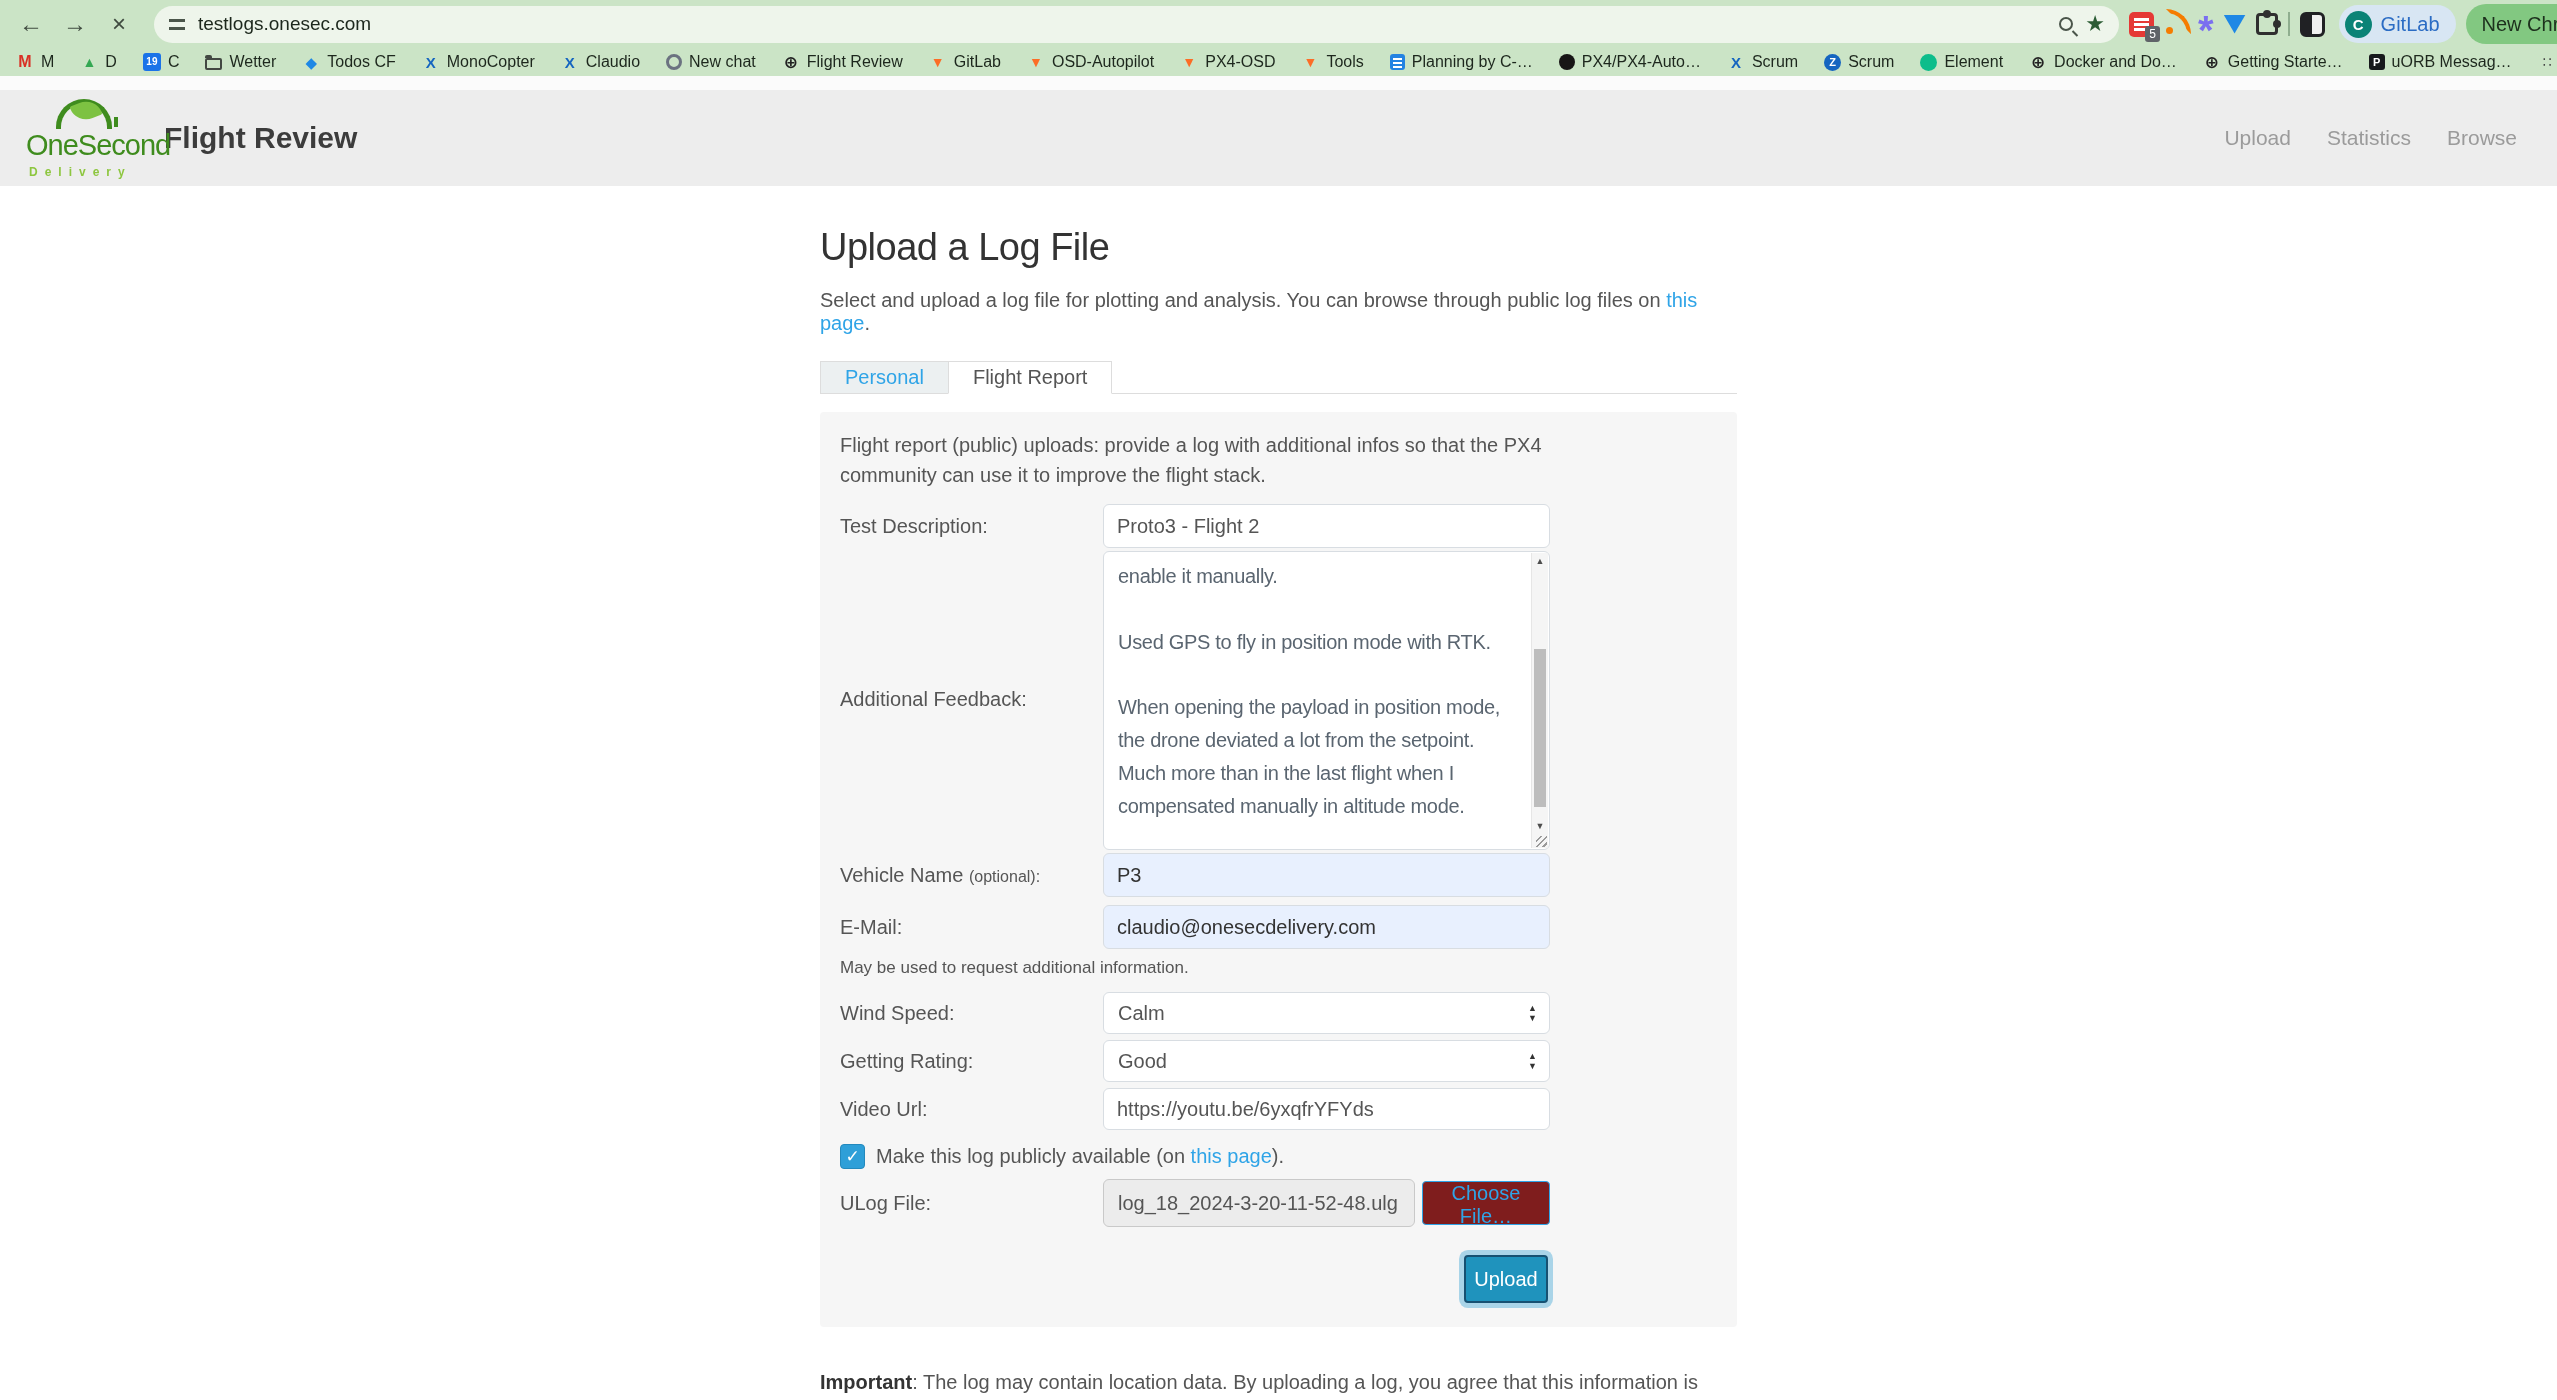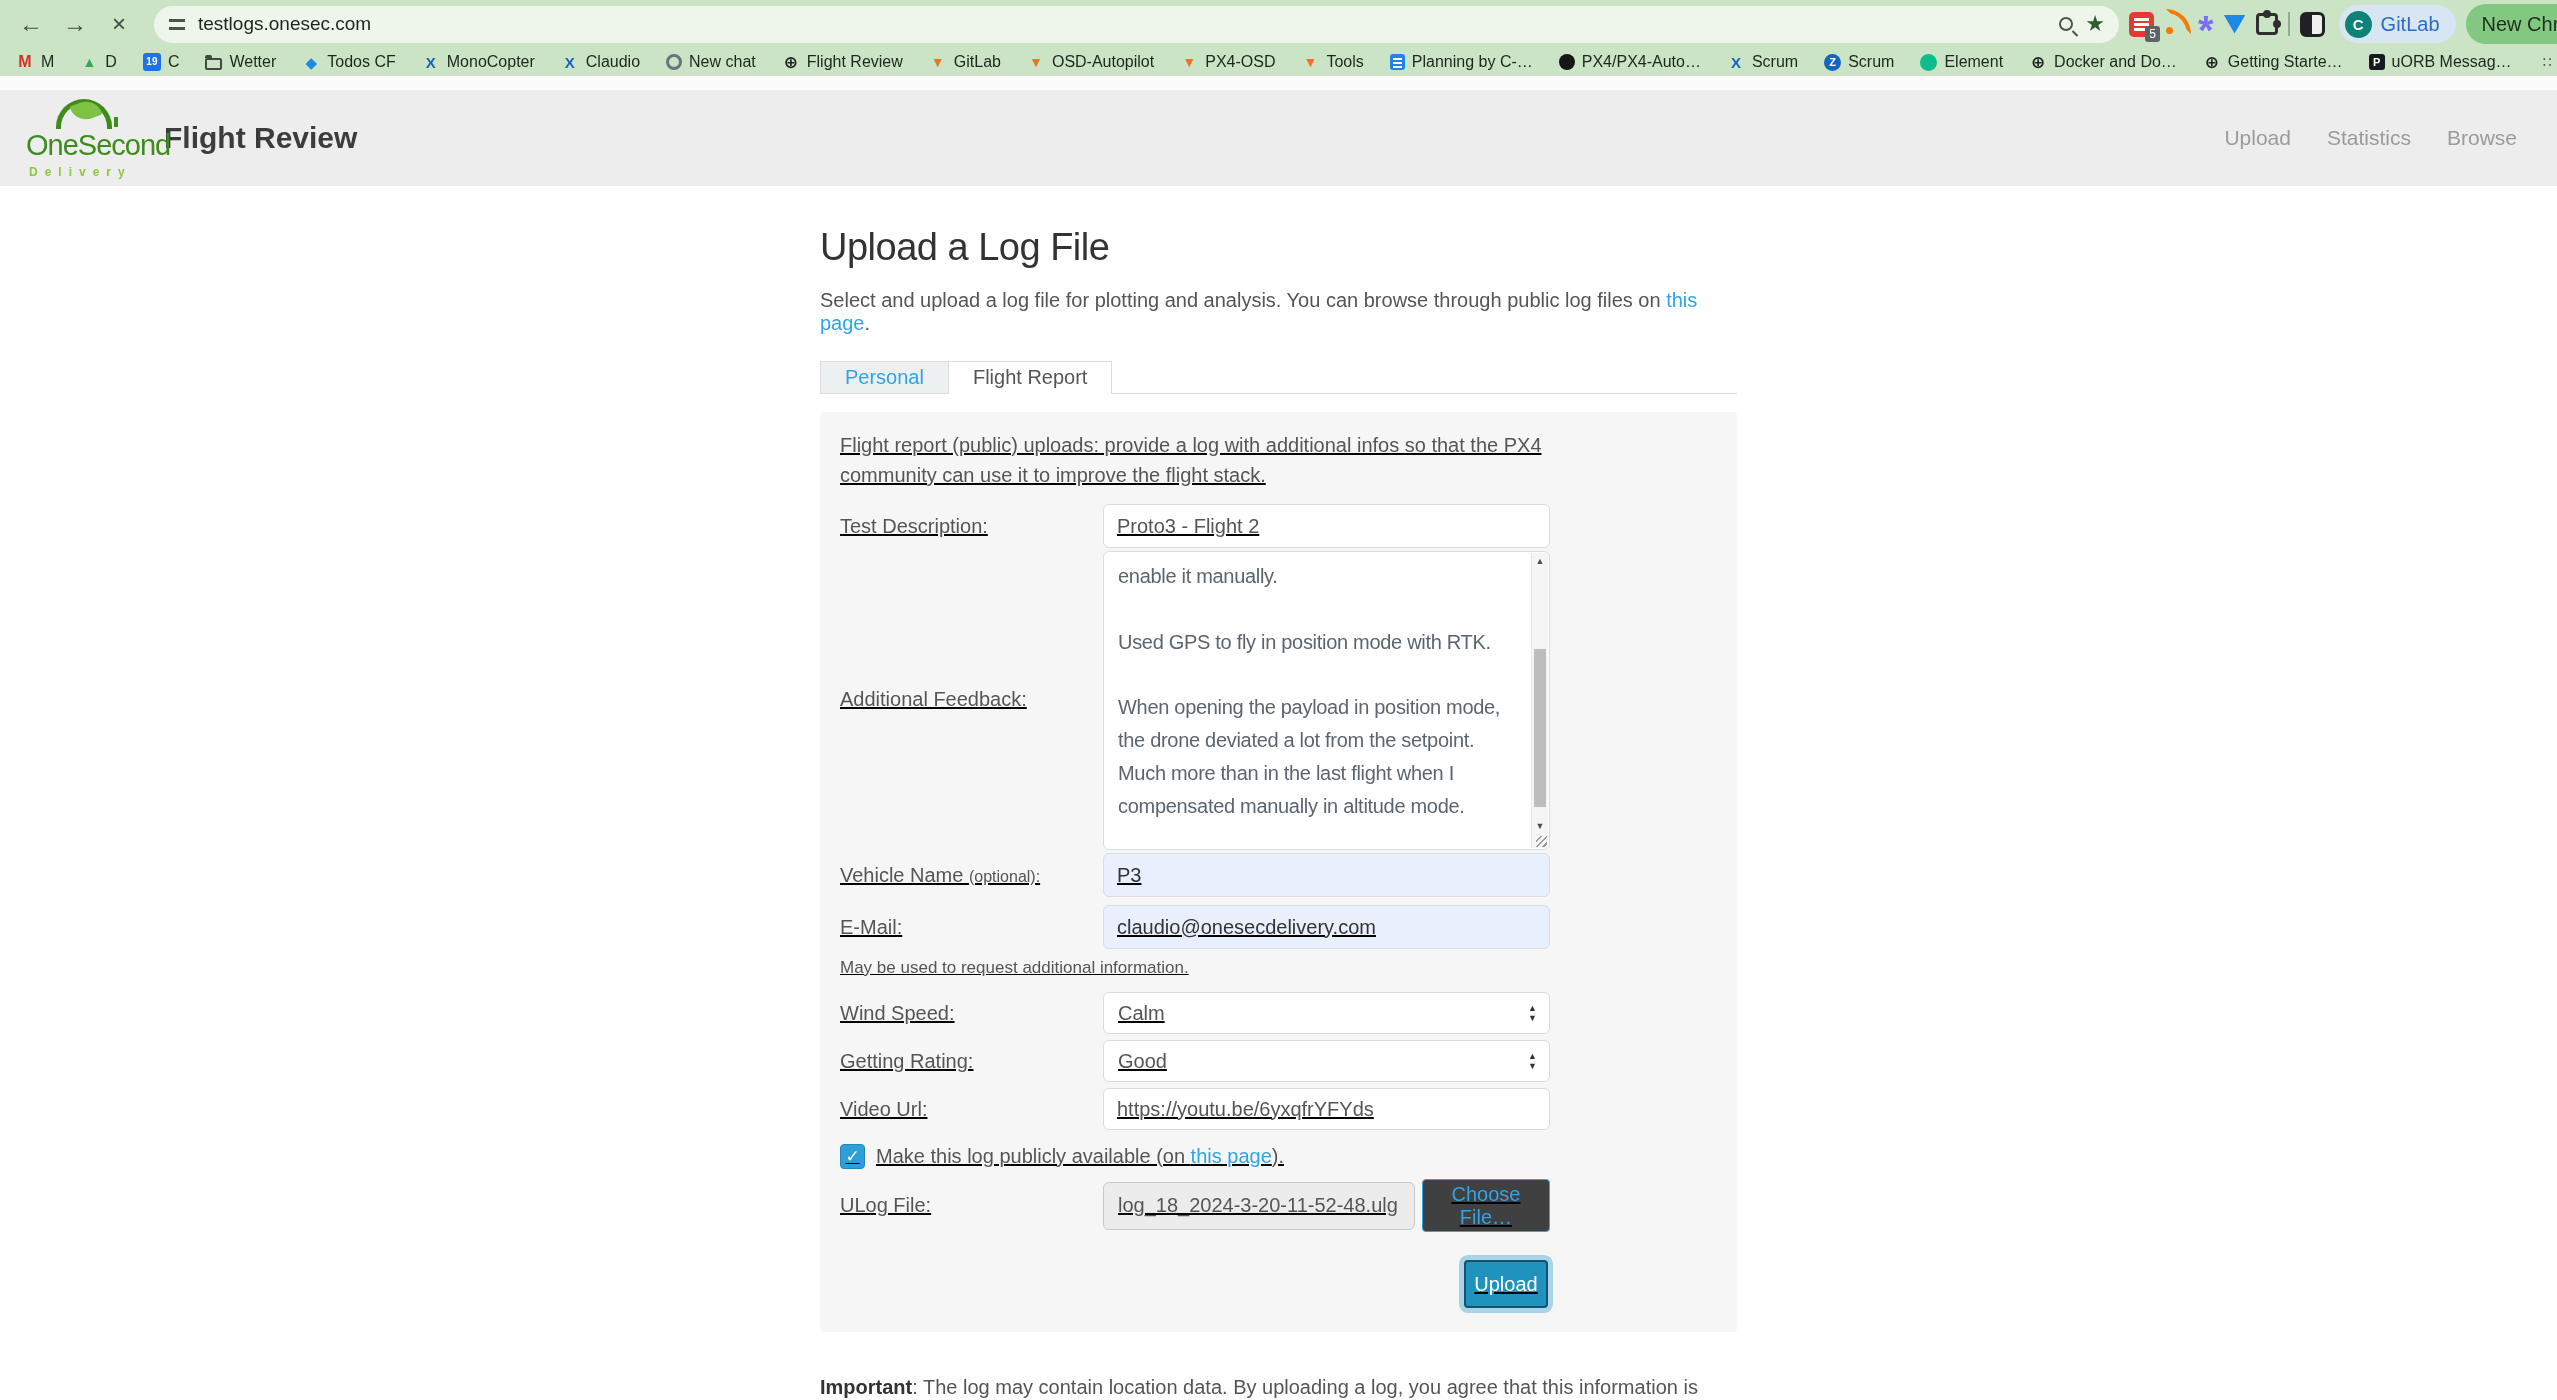--- a/index.html
+++ b/index.html
@@ -103,21 +103,21 @@
   .content { width:917px; margin:0 auto; }
   h1.page-h1 { margin-top:40px; font-size:38px; font-weight:400; color:#333; letter-spacing:-0.5px; }
   .intro { margin-top:20px; font-size:20px; color:#555; }
   .lnk { color:#2fa4e7; cursor:pointer; }
 
   .tabs { display:flex; margin-top:26px; border-bottom:1px solid #ddd; }
   .tab { padding:4px 24px; font-size:20px; margin-bottom:-1px; border:1px solid #ddd; }
   .tab-inactive { background:#ecf0f1; color:#2fa4e7; }
   .tab-active { background:#fff; color:#555; border-bottom-color:#fff; margin-left:-1px; }
 
-  .panel { margin-top:18px; background:#f6f6f6; border-radius:4px; padding:18px 20px 24px;text-decoration:underline; }
+  .panel { margin-top:18px; background:#f6f6f6; border-radius:4px; padding:18px 20px 24px; }
   .panel-desc { font-size:20px; color:#555; line-height:1.5; max-width:745px; }
 
   .frm { margin-top:14px; }
   .frow { display:grid; grid-template-columns:263px 447px; align-items:center; }
   .flabel { font-size:20px; color:#555; }
   .flabel .opt { font-size:16px; }
   .tin { width:100%; height:44px; border:1px solid #d8dde2; border-radius:6px; background:#fff;
     padding:0 13px; font-size:20px; color:#555; font-family:inherit; }
   .autofill { background:#e8f0fe; color:#333; }
   .filefield { width:316px; height:48px; background:#ececec; border:1px solid #c9c9c9; border-radius:6px;
@@ -139,21 +139,21 @@
     display:flex; align-items:center; padding:0 14px; font-size:20px; color:#555; }
   .sel-arrows { position:absolute; right:12px; top:0; bottom:0; display:flex; flex-direction:column;
     justify-content:center; gap:1px; }
   .sel-arrows span { font-size:9px; color:#333; line-height:1; }
 
   .helper { margin-top:9px; font-size:17px; color:#555; }
   .cbrow { margin-top:14px; display:flex; align-items:center; gap:11px; font-size:20px; color:#555; }
   .cbox { width:25px; height:25px; background:#2e9fd8; border:1px solid #2389bd; border-radius:4px;
     color:#fff; font-size:17px; font-weight:bold; display:flex; align-items:center; justify-content:center; }
   .ulogctl { display:flex; align-items:center; gap:7px; }
-  .choosebtn { width:130px; height:53px; background:#404040; border:1px solid #2fa4e7; border-radius:4px;
+  .choosebtn { width:130px; height:44px; background:#7f1d1d; border:1px solid #2fa4e7; border-radius:4px;
     color:#2fa4e7; font-size:20px; font-family:inherit; cursor:pointer; }
   .uprow { margin-top:28px; display:grid; grid-template-columns:263px 447px; }
   .upwrap { grid-column:2; display:flex; justify-content:flex-end; padding-right:2px; }
   .uploadbtn { width:84px; height:48px; background:#1f93bd; border:2px solid #175172; border-radius:4px;
     color:#fff; font-size:20px; font-family:inherit; box-shadow:0 0 0 5px #a9d4e8; cursor:pointer; }
 
   .important { margin-top:40px; font-size:20px; color:#555; line-height:1.55; }
   .important b { color:#333; }
 
   .mt3 { margin-top:3px; } .mt8 { margin-top:8px; } .mt14 { margin-top:14px; }

